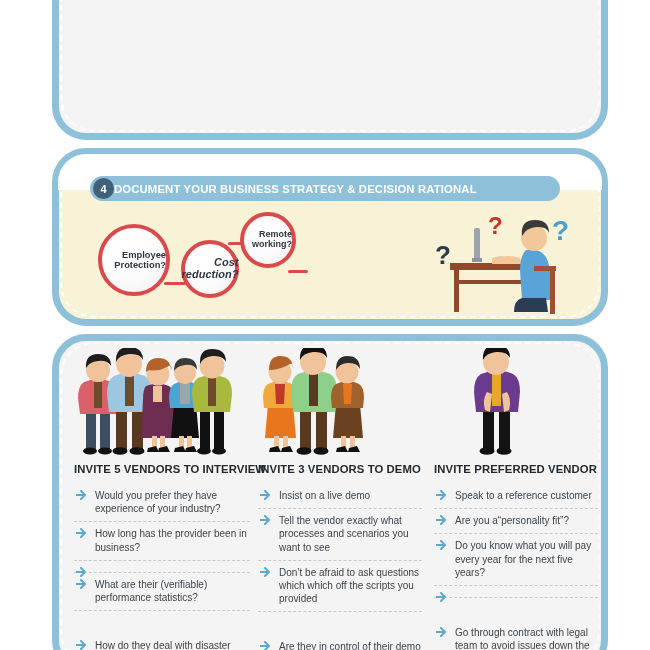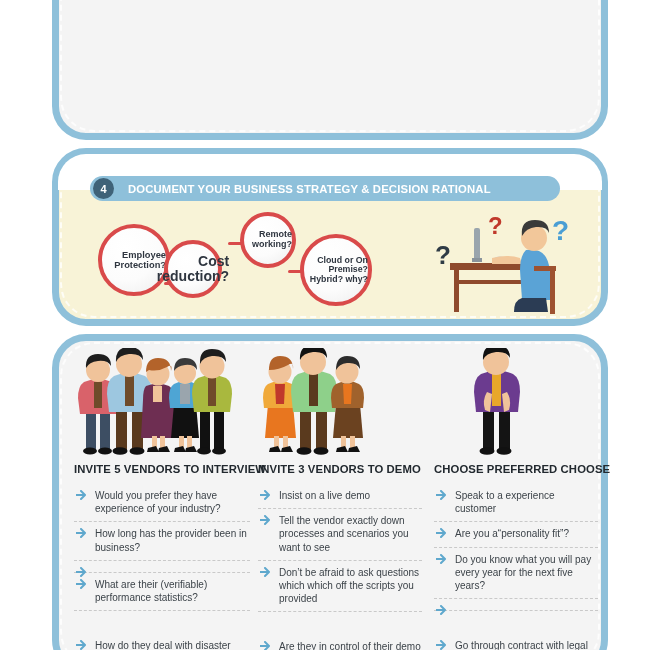--- a/index.html
+++ b/index.html
@@ -41,34 +41,34 @@
   #step4-bar{
     position:absolute;left:90px;top:176px;width:470px;height:25px;
     background:#8ec0da;border-radius:13px;display:flex;align-items:center;
   }
   #step4-num{
     width:21px;height:21px;margin-left:3px;border-radius:50%;
     background:#3f6278;color:#ffffff;font-size:11px;font-weight:bold;
     display:flex;align-items:center;justify-content:center;flex:none;
   }
   #step4-title{
-    margin-left:14px;color:#ffffff;font-size:11.3px;font-weight:bold;letter-spacing:.15px;
+    color:#ffffff;font-size:11.3px;font-weight:bold;letter-spacing:.15px;
   }
 
   
   .qbubbles{position:absolute;left:92px;top:208px;width:330px;height:105px;}
   .qlink{position:absolute;background:#d94a4a;height:3px;border-radius:2px;}
   .qcirc{
     position:absolute;border-radius:50%;border:4px solid #d94a4a;
     background:radial-gradient(circle at 36% 30%,#ffffff 0%,#fcfcfc 55%,#ededed 100%);
     display:flex;align-items:center;justify-content:center;text-align:right;
     color:#2f3640;font-weight:bold;line-height:1.08;box-sizing:border-box;
   }
   #q1{left:6px;top:16px;width:72px;height:72px;font-size:9.3px;}
-  #q2{left:72px;top:32px;width:58px;height:58px;font-size:14px;}
+  #q2{left:89px;top:32px;width:58px;height:58px;font-size:11px;font-style:italic;}
   #q3{left:148px;top:4px;width:56px;height:56px;font-size:9px;}
   #q4{left:208px;top:26px;width:72px;height:72px;font-size:8.8px;}
 
   
   #desk-scene{position:absolute;left:430px;top:206px;width:160px;height:110px;}
 
   
   .vcols{position:absolute;left:62px;top:344px;width:536px;height:320px;display:flex;}
   .vcol{position:relative;box-sizing:border-box;}
   .vcol.c1{width:188px;padding-left:12px;}
@@ -102,21 +102,20 @@
     <div id="step4-title">DOCUMENT YOUR BUSINESS STRATEGY &amp; DECISION RATIONAL</div>
   </div>
 
   <div class="qbubbles">
     <div class="qlink" style="left:72px;top:74px;width:22px;"></div>
     <div class="qlink" style="left:136px;top:34px;width:22px;"></div>
     <div class="qlink" style="left:196px;top:62px;width:20px;"></div>
     <div class="qcirc" id="q1">Employee Protection?</div>
     <div class="qcirc" id="q2">Cost reduction?</div>
     <div class="qcirc" id="q3">Remote working?</div>
-    <div class="qcirc" id="q4">Cloud or On Premise? Hybrid? why?</div>
   </div>
 
   <svg id="desk-scene" viewBox="0 0 160 110">
     <text x="5" y="58" font-family="'Liberation Sans',sans-serif" font-size="26" font-weight="bold" fill="#2f3b45">?</text>
     <text x="58" y="28" font-family="'Liberation Sans',sans-serif" font-size="24" font-weight="bold" fill="#c0392b">?</text>
     <text x="122" y="34" font-family="'Liberation Sans',sans-serif" font-size="28" font-weight="bold" fill="#4a9ed4">?</text>
     <rect x="44" y="22" width="6" height="34" rx="2" fill="#9aa5ad"></rect>
     <rect x="42" y="52" width="10" height="4" fill="#8a949c"></rect>
     <rect x="20" y="57" width="82" height="7" fill="#8f4a2c"></rect>
     <rect x="24" y="64" width="5" height="42" fill="#8f4a2c"></rect>
@@ -268,21 +267,21 @@
         <div class="vc-item">
           <svg class="vc-arrow" viewBox="0 0 12 10">
               <path d="M0 5h7M5 1l4 4-4 4" stroke="#5fa8cd" stroke-width="2" fill="none" stroke-linecap="round" stroke-linejoin="round"></path>
             </svg>
           <div class="vc-text">Insist on a live demo</div>
         </div>
         <div class="vc-item">
           <svg class="vc-arrow" viewBox="0 0 12 10">
               <path d="M0 5h7M5 1l4 4-4 4" stroke="#5fa8cd" stroke-width="2" fill="none" stroke-linecap="round" stroke-linejoin="round"></path>
             </svg>
-          <div class="vc-text">Tell the vendor exactly down processes and scenarios you want to see</div>
+          <div class="vc-text">Tell the vendor exactly what processes and scenarios you want to see</div>
         </div>
         <div class="vc-item">
           <svg class="vc-arrow" viewBox="0 0 12 10">
               <path d="M0 5h7M5 1l4 4-4 4" stroke="#5fa8cd" stroke-width="2" fill="none" stroke-linecap="round" stroke-linejoin="round"></path>
             </svg>
           <div class="vc-text">Don’t be afraid to ask questions which which off the scripts you provided</div>
         </div>
         <div class="vc-item">
           <svg class="vc-arrow" viewBox="0 0 12 10">
               <path d="M0 5h7M5 1l4 4-4 4" stroke="#5fa8cd" stroke-width="2" fill="none" stroke-linecap="round" stroke-linejoin="round"></path>
@@ -300,27 +299,27 @@
           <path d="M20 26 q16 -7 32 0 q7 4 7 18 l-2 20 h-42 l-2 -20 q0 -14 7 -18z" fill="#6b3b8f"></path>
           <rect x="31" y="26" width="9" height="32" fill="#e8a72a"></rect>
           <path d="M26 44 q-5 8 -2 18 l5 2 l2 -18z" fill="#f0c39a"></path>
           <path d="M46 44 q5 8 2 18 l-5 2 l-2 -18z" fill="#f0c39a"></path>
           <circle cx="35" cy="14" r="13" fill="#f0c39a"></circle>
             <path d="M22 12 q-1 -15 13 -15 q14 0 14 13 q-3 -7 -14 -6 q-10 1 -13 8z" fill="#111"></path>
           <ellipse cx="26" cy="103" rx="7.5" ry="3.8" fill="#111"></ellipse>
             <ellipse cx="43" cy="103" rx="7.5" ry="3.8" fill="#111"></ellipse>
         </svg>
       </div>
-      <div class="vc-head">CHOOSE PREFERRED CHOOSE</div>
+      <div class="vc-head">INVITE PREFERRED VENDOR</div>
       <div class="vc-list">
         <div class="vc-item">
           <svg class="vc-arrow" viewBox="0 0 12 10">
               <path d="M0 5h7M5 1l4 4-4 4" stroke="#5fa8cd" stroke-width="2" fill="none" stroke-linecap="round" stroke-linejoin="round"></path>
             </svg>
-          <div class="vc-text">Speak to a experience customer</div>
+          <div class="vc-text">Speak to a reference customer</div>
         </div>
         <div class="vc-item">
           <svg class="vc-arrow" viewBox="0 0 12 10">
               <path d="M0 5h7M5 1l4 4-4 4" stroke="#5fa8cd" stroke-width="2" fill="none" stroke-linecap="round" stroke-linejoin="round"></path>
             </svg>
           <div class="vc-text">Are you a“personality fit”?</div>
         </div>
         <div class="vc-item">
           <svg class="vc-arrow" viewBox="0 0 12 10">
               <path d="M0 5h7M5 1l4 4-4 4" stroke="#5fa8cd" stroke-width="2" fill="none" stroke-linecap="round" stroke-linejoin="round"></path>

